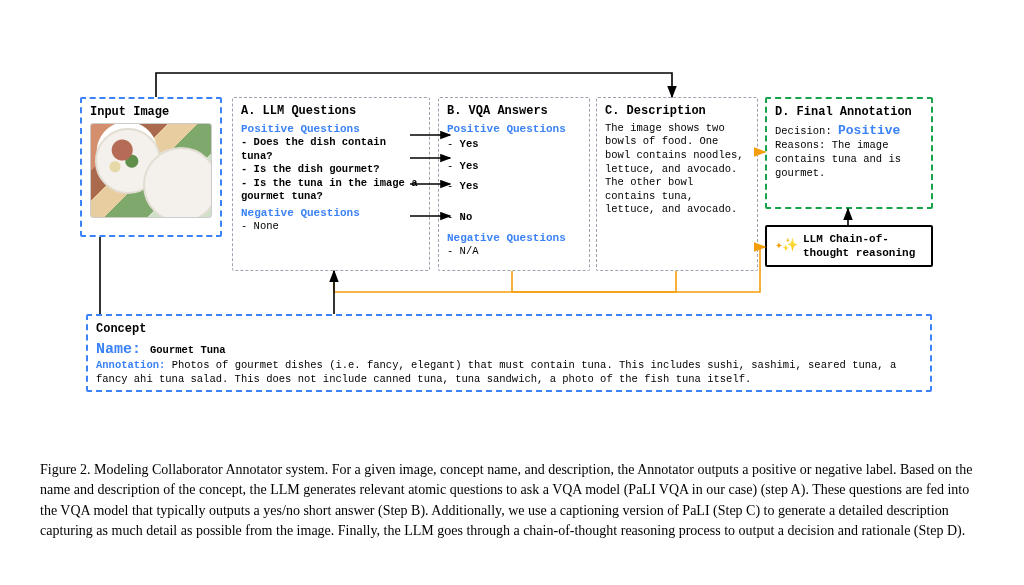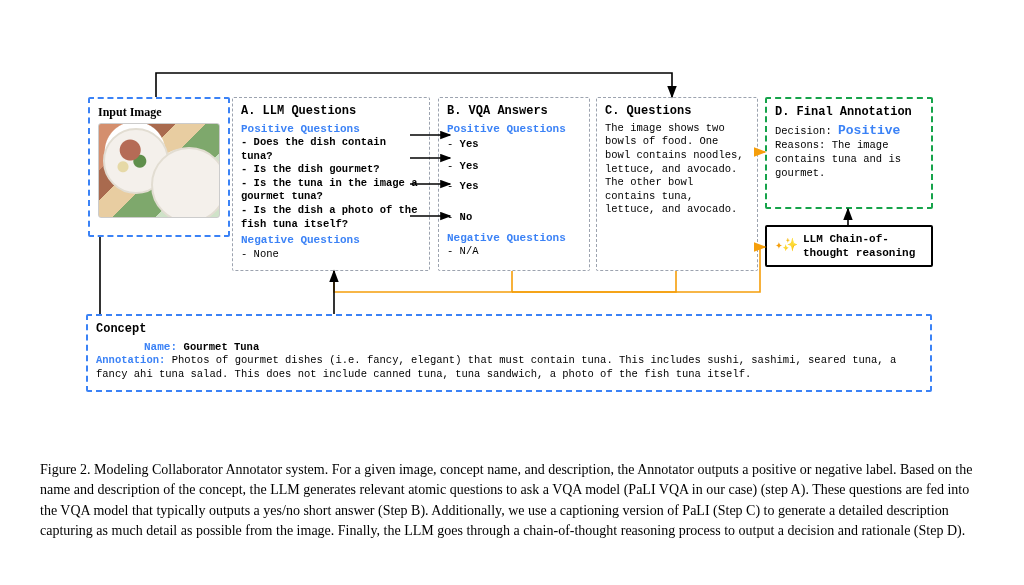--- a/index.html
+++ b/index.html
@@ -66,35 +66,34 @@
       radial-gradient(circle at 58% 74%, #c8e0b7 0 6px, transparent 7px);
   }
   svg.arrows { position:absolute; inset:0; width:1024px; height:585px; pointer-events:none; }
   .dash::before { content: "- "; }
   .sparkle { color: #f59e0b; font-size: 13px; vertical-align: middle; }
 </style>
 </head>
 <body>
 <div class="canvas">
 
-<div class="box dashed-blue mono" style="left:88px; top:97px; width:142px; height:140px;font-family:Liberation Serif, serif;">
+<div class="box dashed-blue mono" style="left:80px; top:97px; width:142px; height:140px;">
   <div class="title">Input Image</div>
   <div class="food-img">
         <div class="food-inner"></div>
       </div>
 </div>
 
 <div class="box dashed-gray mono" style="left:232px; top:97px; width:198px; height:174px;">
   <div class="title">A. LLM Questions</div>
   <div class="blue-label">Positive Questions</div>
   <div style="font-size:10.5px;font-weight:bold;">
     <div class="dash">Does the dish contain tuna?</div>
     <div class="dash">Is the dish gourmet?</div>
     <div class="dash">Is the tuna in the image a gourmet tuna?</div>
-    <div class="dash">Is the dish a photo of the fish tuna itself?</div>
   </div>
   <div class="blue-label" style="margin-top:2px;">Negative Questions</div>
   <div style="font-size:10.5px;">
     <div class="dash">None</div>
   </div>
 </div>
 
 <div class="box dashed-gray mono" style="left:438px; top:97px; width:152px; height:174px;">
   <div class="title">B. VQA Answers</div>
   <div class="blue-label">Positive Questions</div>
@@ -104,21 +103,21 @@
     <div class="dash" style="margin-top:4px;"><b>Yes</b></div>
     <div class="dash" style="margin-top:14px;"><b>No</b></div>
   </div>
   <div class="blue-label" style="margin-top:6px;">Negative Questions</div>
   <div style="font-size:10.5px;">
     <div class="dash">N/A</div>
   </div>
 </div>
 
 <div class="box dashed-gray mono" style="left:596px; top:97px; width:162px; height:174px;">
-  <div class="title">C. Questions</div>
+  <div class="title">C. Description</div>
   <div style="font-size:10.5px;">The image shows two bowls of food. One bowl contains noodles, lettuce, and avocado. The other bowl contains tuna, lettuce, and avocado.</div>
 </div>
 
 <div class="box dashed-green mono" style="left:765px; top:97px; width:168px; height:112px;">
   <div class="title">D. Final Annotation</div>
   <div style="font-size:10.5px;">
     <span>Decision: </span><span class="blue-label" style="font-size:13px;">Positive</span>
   </div>
   <div style="font-size:10.5px;">
     <span>Reasons: </span><span>The image contains tuna and is gourmet.</span>
@@ -126,21 +125,21 @@
 </div>
 
 <div class="box solid-black mono" style="left:765px; top:225px; width:168px; height:42px; display:flex; align-items:center; gap:4px;">
   <span class="sparkle">✦✨</span>
   <span style="font-weight:bold; font-size:11px;">LLM Chain-of-thought reasoning</span>
 </div>
 
 <div class="box dashed-blue mono" style="left:86px; top:314px; width:846px; height:78px;">
   <div class="title">Concept</div>
   <div style="font-size:10.5px;">
-    <span class="blue-label" style="font-size:11px;margin-left:48px;">Name: </span><b>Gourmet Tuna</b>
+    <span class="blue-label" style="font-size:15px;">Name: </span><b>Gourmet Tuna</b>
   </div>
   <div style="font-size:10.5px;">
     <span class="blue-label" style="font-size:10.5px;">Annotation: </span><span>Photos of gourmet dishes (i.e. fancy, elegant) that must contain tuna. This includes sushi, sashimi, seared tuna, a fancy ahi tuna salad. This does not include canned tuna, tuna sandwich, a photo of the fish tuna itself.</span>
   </div>
 </div>
 
 <svg class="arrows">
   <defs>
     <marker id="ah" markerWidth="8" markerHeight="8" refX="7" refY="3" orient="auto">
       <path d="M0,0 L8,3 L0,6 Z" fill="#000"></path>

